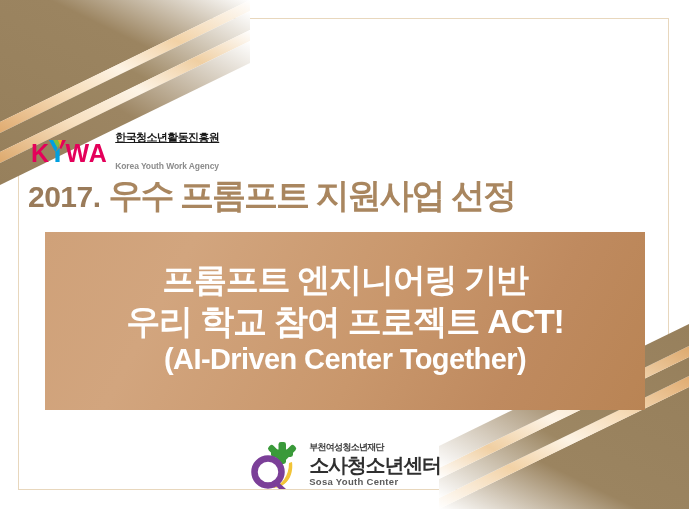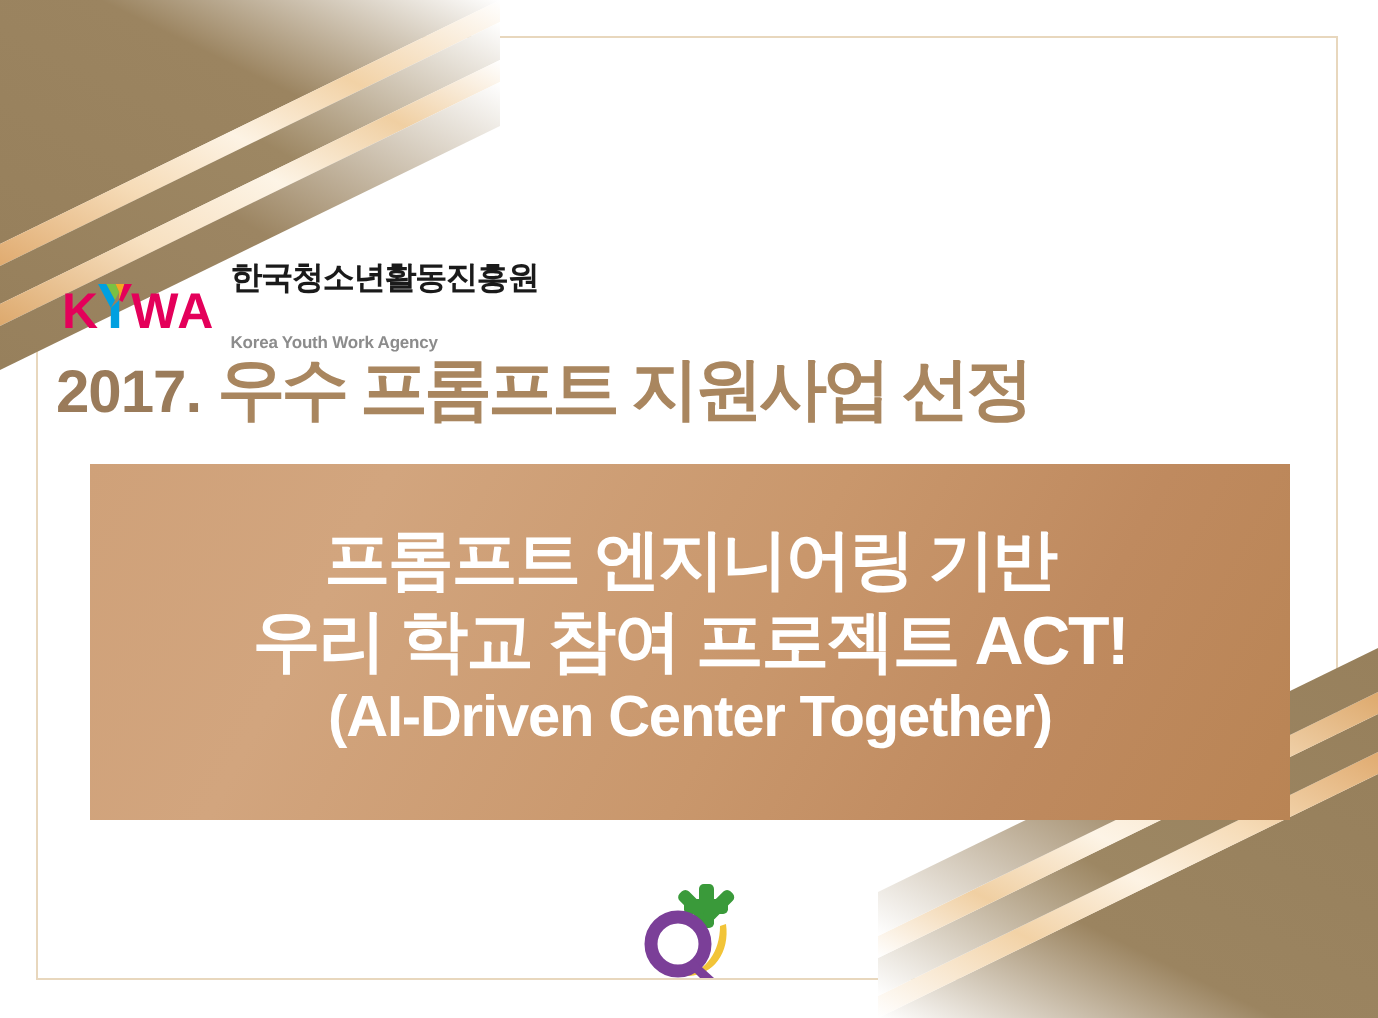--- a/index.html
+++ b/index.html
@@ -71,25 +71,26 @@
   .kywa-mark .y-wrap {
     position: relative;
     display: inline-block;
     width: 17px;
     height: 25px;
   }
   .kywa-mark .y-wrap svg { position: absolute; left: 0; top: 3px; }
 
   .kywa-names { line-height: 1.15; }
   .kywa-ko {
-    font-size: 16px;
+    font-size: 11px;
     font-weight: bold;
     color: #1a1a1a;
     letter-spacing: -0.6px;
     white-space: nowrap;
+    text-decoration: underline;
   }
   .kywa-en {
     font-size: 8.5px;
     font-weight: bold;
     color: #8c8c8c;
     letter-spacing: -0.1px;
     white-space: nowrap;
     margin-top: 18px;
   }
 
@@ -297,15 +298,20 @@
         </g>
 
         <path d="M44 22 C46 36 38 48 24 48 C34 45 41 36 41 23 Z" fill="#f2c438"></path>
         <path d="M24 48 C33 48 41 41 43 31 C42 41 34 48 24 48 Z" fill="#f2c438"></path>
 
         <circle cx="20" cy="32" r="13.5" fill="none" stroke="#7b3f98" stroke-width="6.5"></circle>
 
         <path d="M28 40 L38 49 L31 49 L24 42 Z" fill="#7b3f98"></path>
       </svg>
     </div>
+    <div class="sosa-names">
+      <div class="sosa-top">부천여성청소년재단</div>
+      <div class="sosa-ko">소사청소년센터</div>
+      <div class="sosa-en">Sosa Youth Center</div>
+    </div>
   </div>
 
 </div>
 
 </body></html>

